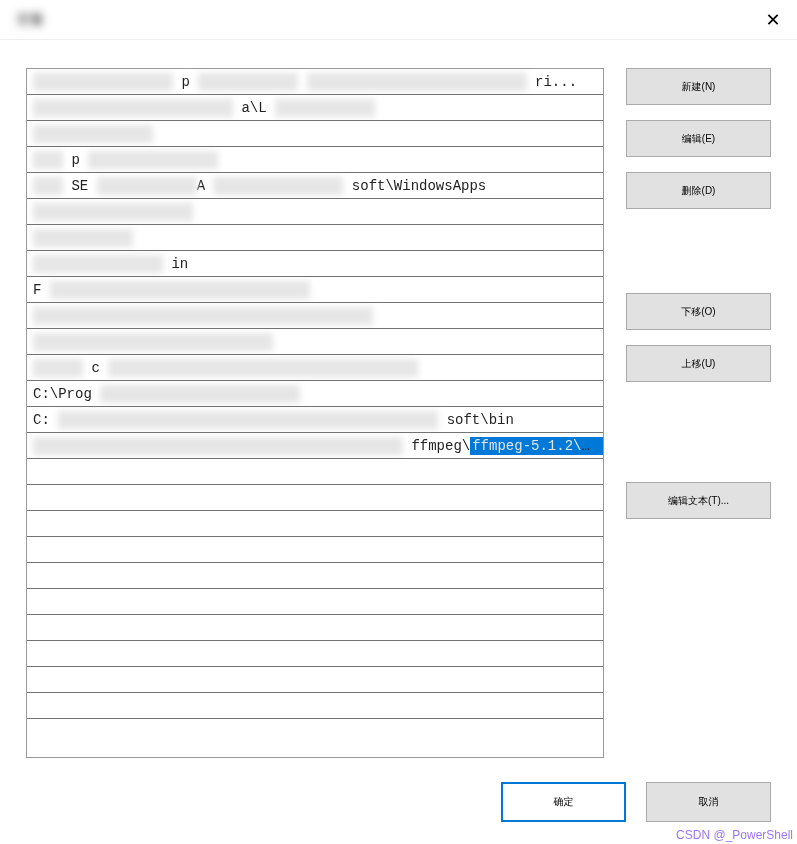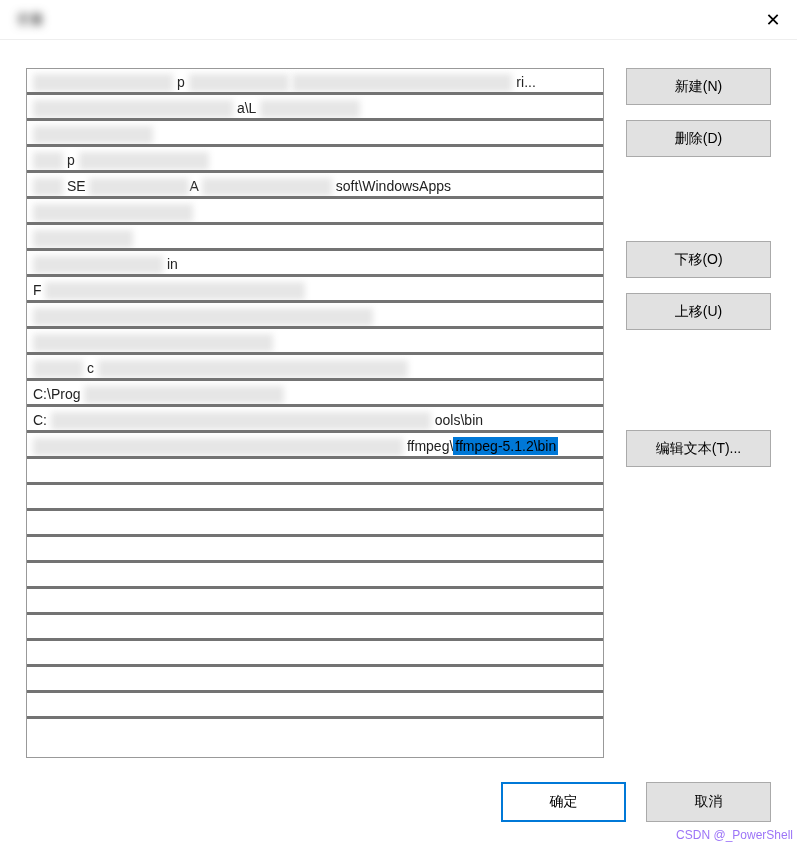--- a/index.html
+++ b/index.html
@@ -46,58 +46,59 @@
       flex: 1;
       border: 1px solid #999;
       height: 690px;
       background: #fff;
       overflow: hidden;
     }
     .list-item {
       height: 26px;
       line-height: 26px;
       padding: 0 6px;
-      border-bottom: 3px solid #737373;
+      border-bottom: 1px solid #737373;
       white-space: nowrap;
       overflow: hidden;
       text-overflow: ellipsis;
       color: #222;
       font-size: 14px;
       cursor: pointer;
       position: relative;
+      font-family: Liberation Mono, monospace;
     }
     .list-item .redact {
       display: inline-block;
       background: #e6e6e6;
       height: 18px;
       vertical-align: middle;
       filter: blur(3px);
       color: transparent;
     }
     .list-item.sel {
       background: #fff;
     }
     .sel-text {
       background: #0078d7;
-      color: #000000;
+      color: #e5e5e5;
       padding: 1px 2px;
     }
     .side-buttons {
       width: 145px;
       display: flex;
       flex-direction: column;
       gap: 15px;
     }
     .side-buttons .sp1 { height: 54px; }
     .side-buttons .sp2 { height: 70px; }
     .btn {
       height: 37px;
       border: 1px solid #aaa;
       background: #e1e1e1;
-      font-size: 14px;
+      font-size: 10px;
       font-family: inherit;
       cursor: pointer;
       display: flex;
       align-items: center;
       justify-content: center;
     }
     .footer-buttons {
       position: absolute;
       bottom: 22px;
       right: 26px;
@@ -187,40 +188,41 @@
       <span>c</span>
       <span class="redact" style="width:310px">xxxx</span>
     </div>
     <div class="list-item">
       <span>C:\Prog</span>
       <span class="redact" style="width:200px">xxxx</span>
     </div>
     <div class="list-item">
       <span>C:</span>
       <span class="redact" style="width:380px">xxxx</span>
-      <span>ools\bin</span>
+      <span>soft\bin</span>
     </div>
     <div class="list-item sel">
       <span class="redact" style="width:370px">xxxx</span>
       <span>ffmpeg\</span><span class="sel-text">ffmpeg-5.1.2\bin</span>
     </div>
     <div class="list-item"></div>
     <div class="list-item"></div>
     <div class="list-item"></div>
     <div class="list-item"></div>
     <div class="list-item"></div>
     <div class="list-item"></div>
     <div class="list-item"></div>
     <div class="list-item"></div>
     <div class="list-item"></div>
     <div class="list-item"></div>
   </div>
 
   <div class="side-buttons">
     <button class="btn">新建(N)</button>
+    <button class="btn">编辑(E)</button>
     <button class="btn">删除(D)</button>
     <div class="sp1"></div>
     <button class="btn">下移(O)</button>
     <button class="btn">上移(U)</button>
     <div class="sp2"></div>
     <button class="btn">编辑文本(T)...</button>
   </div>
 
 </div>
 

